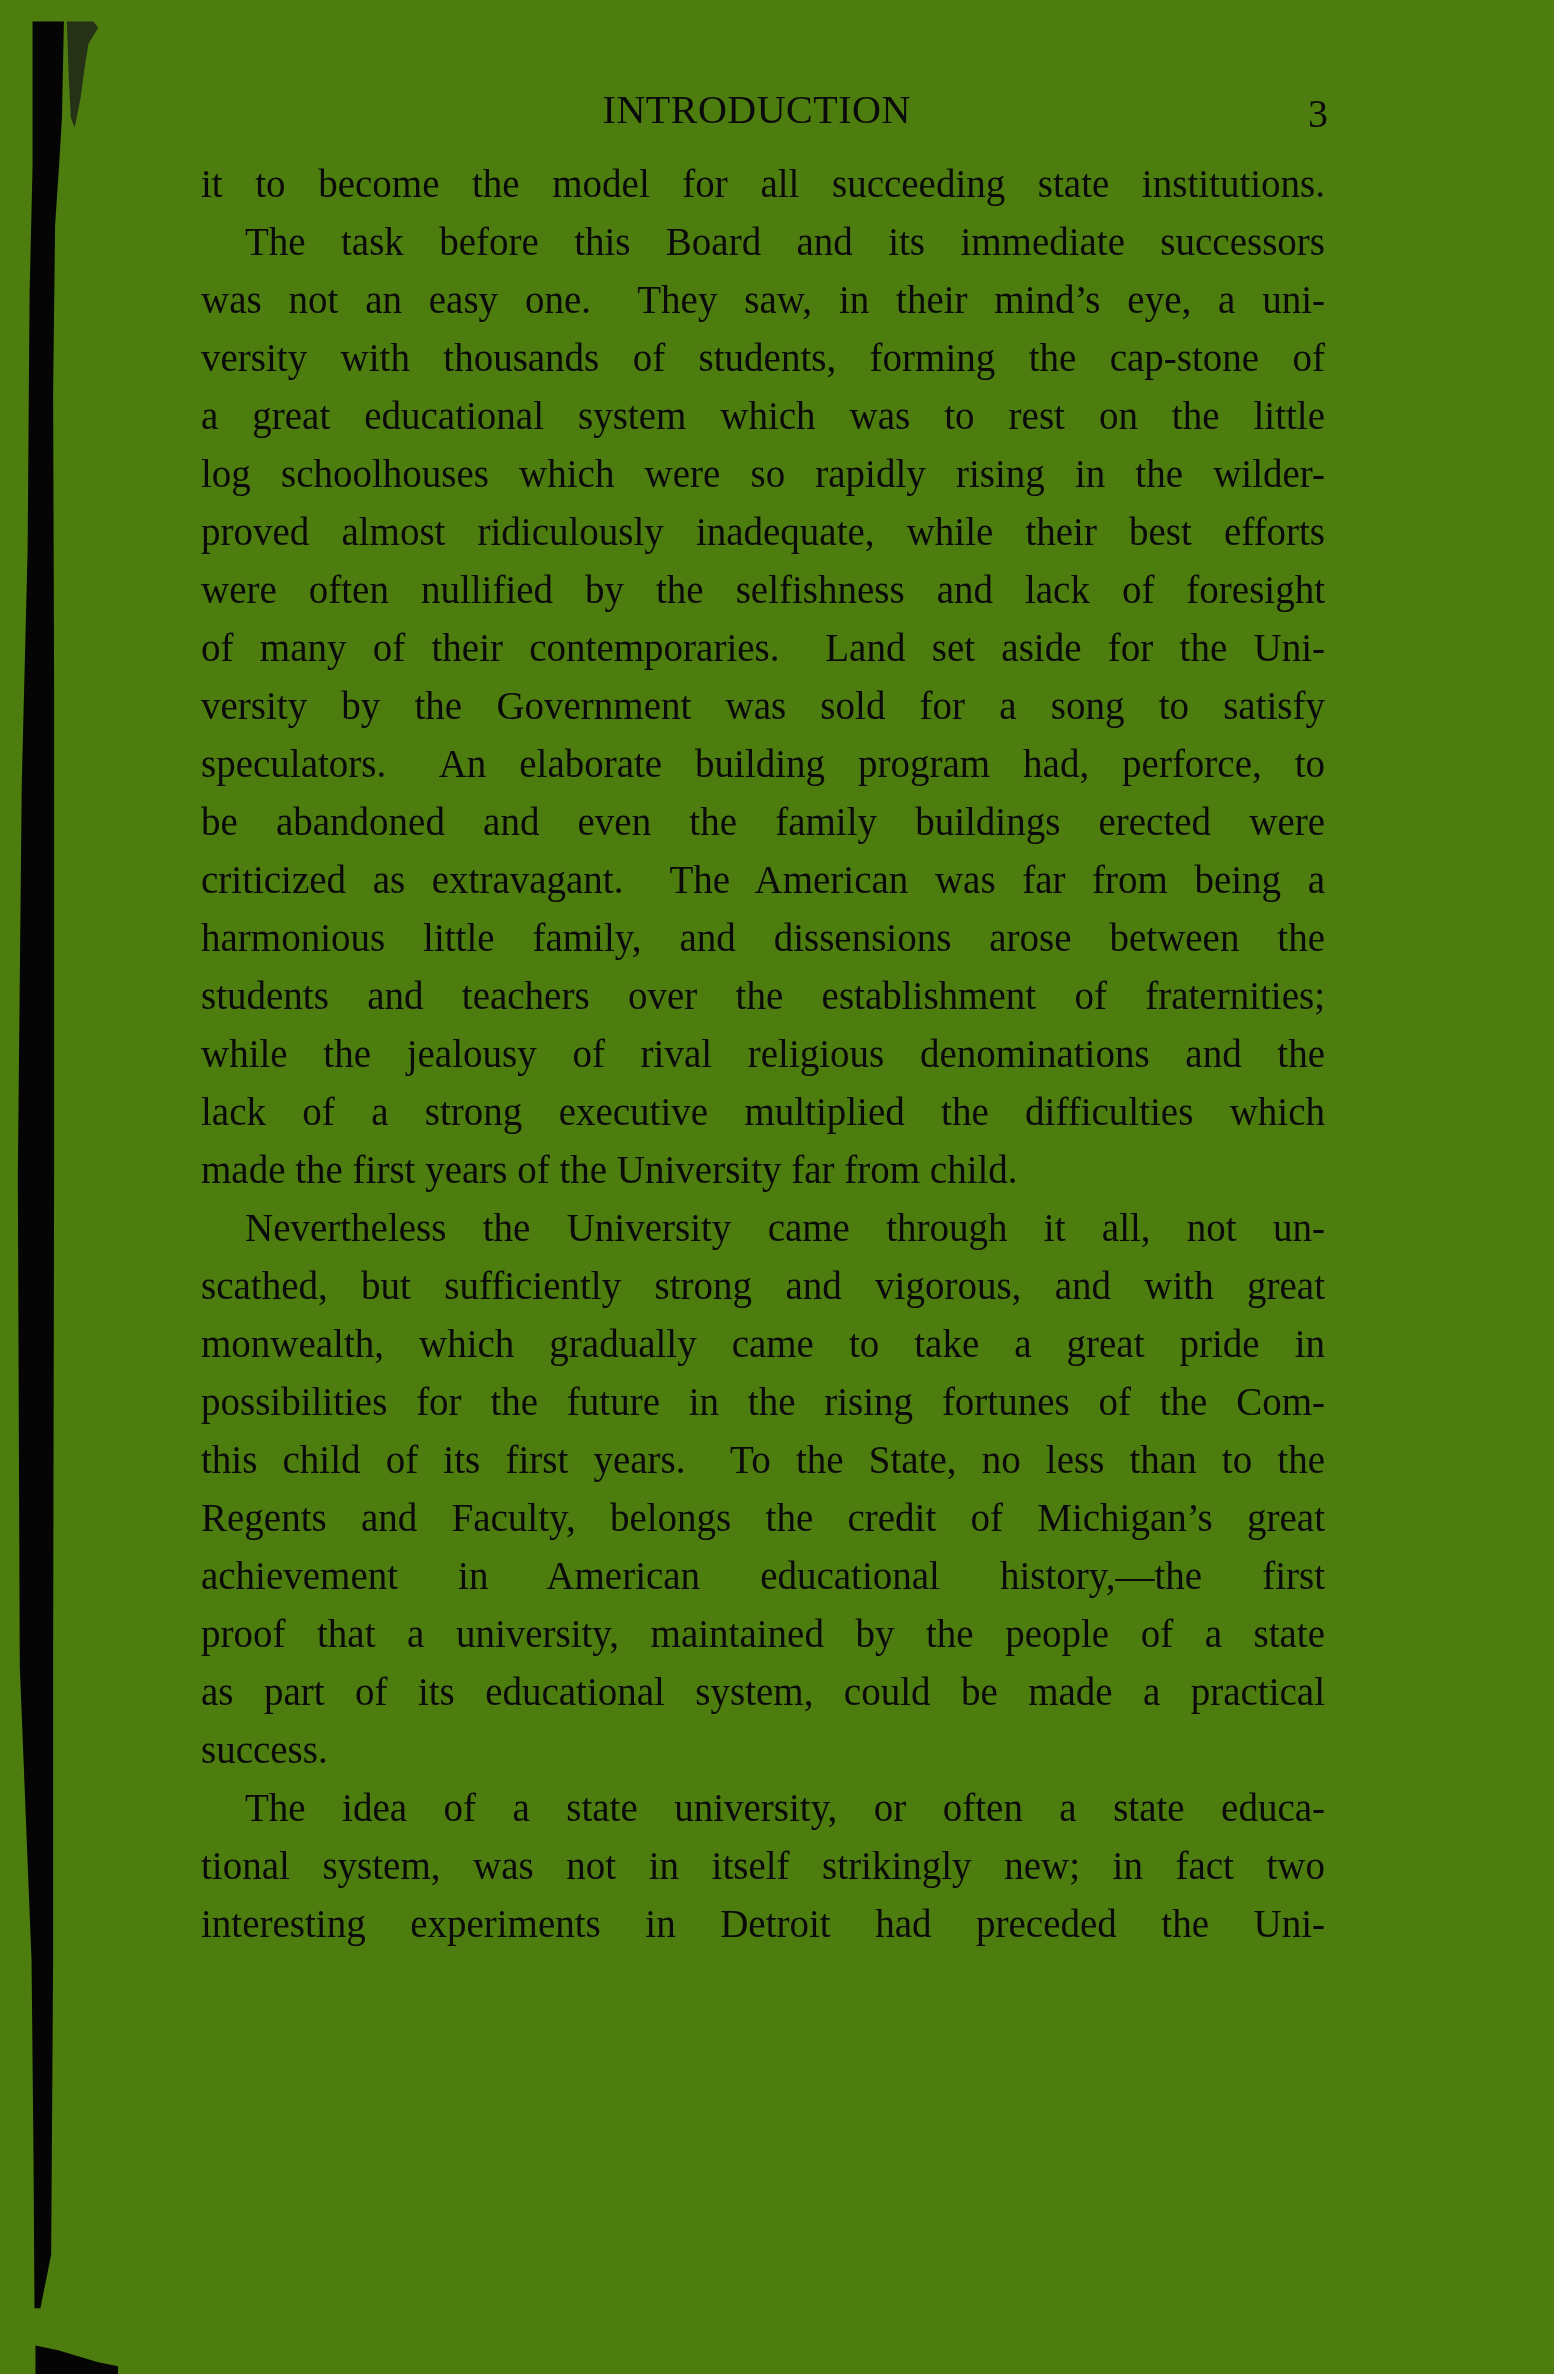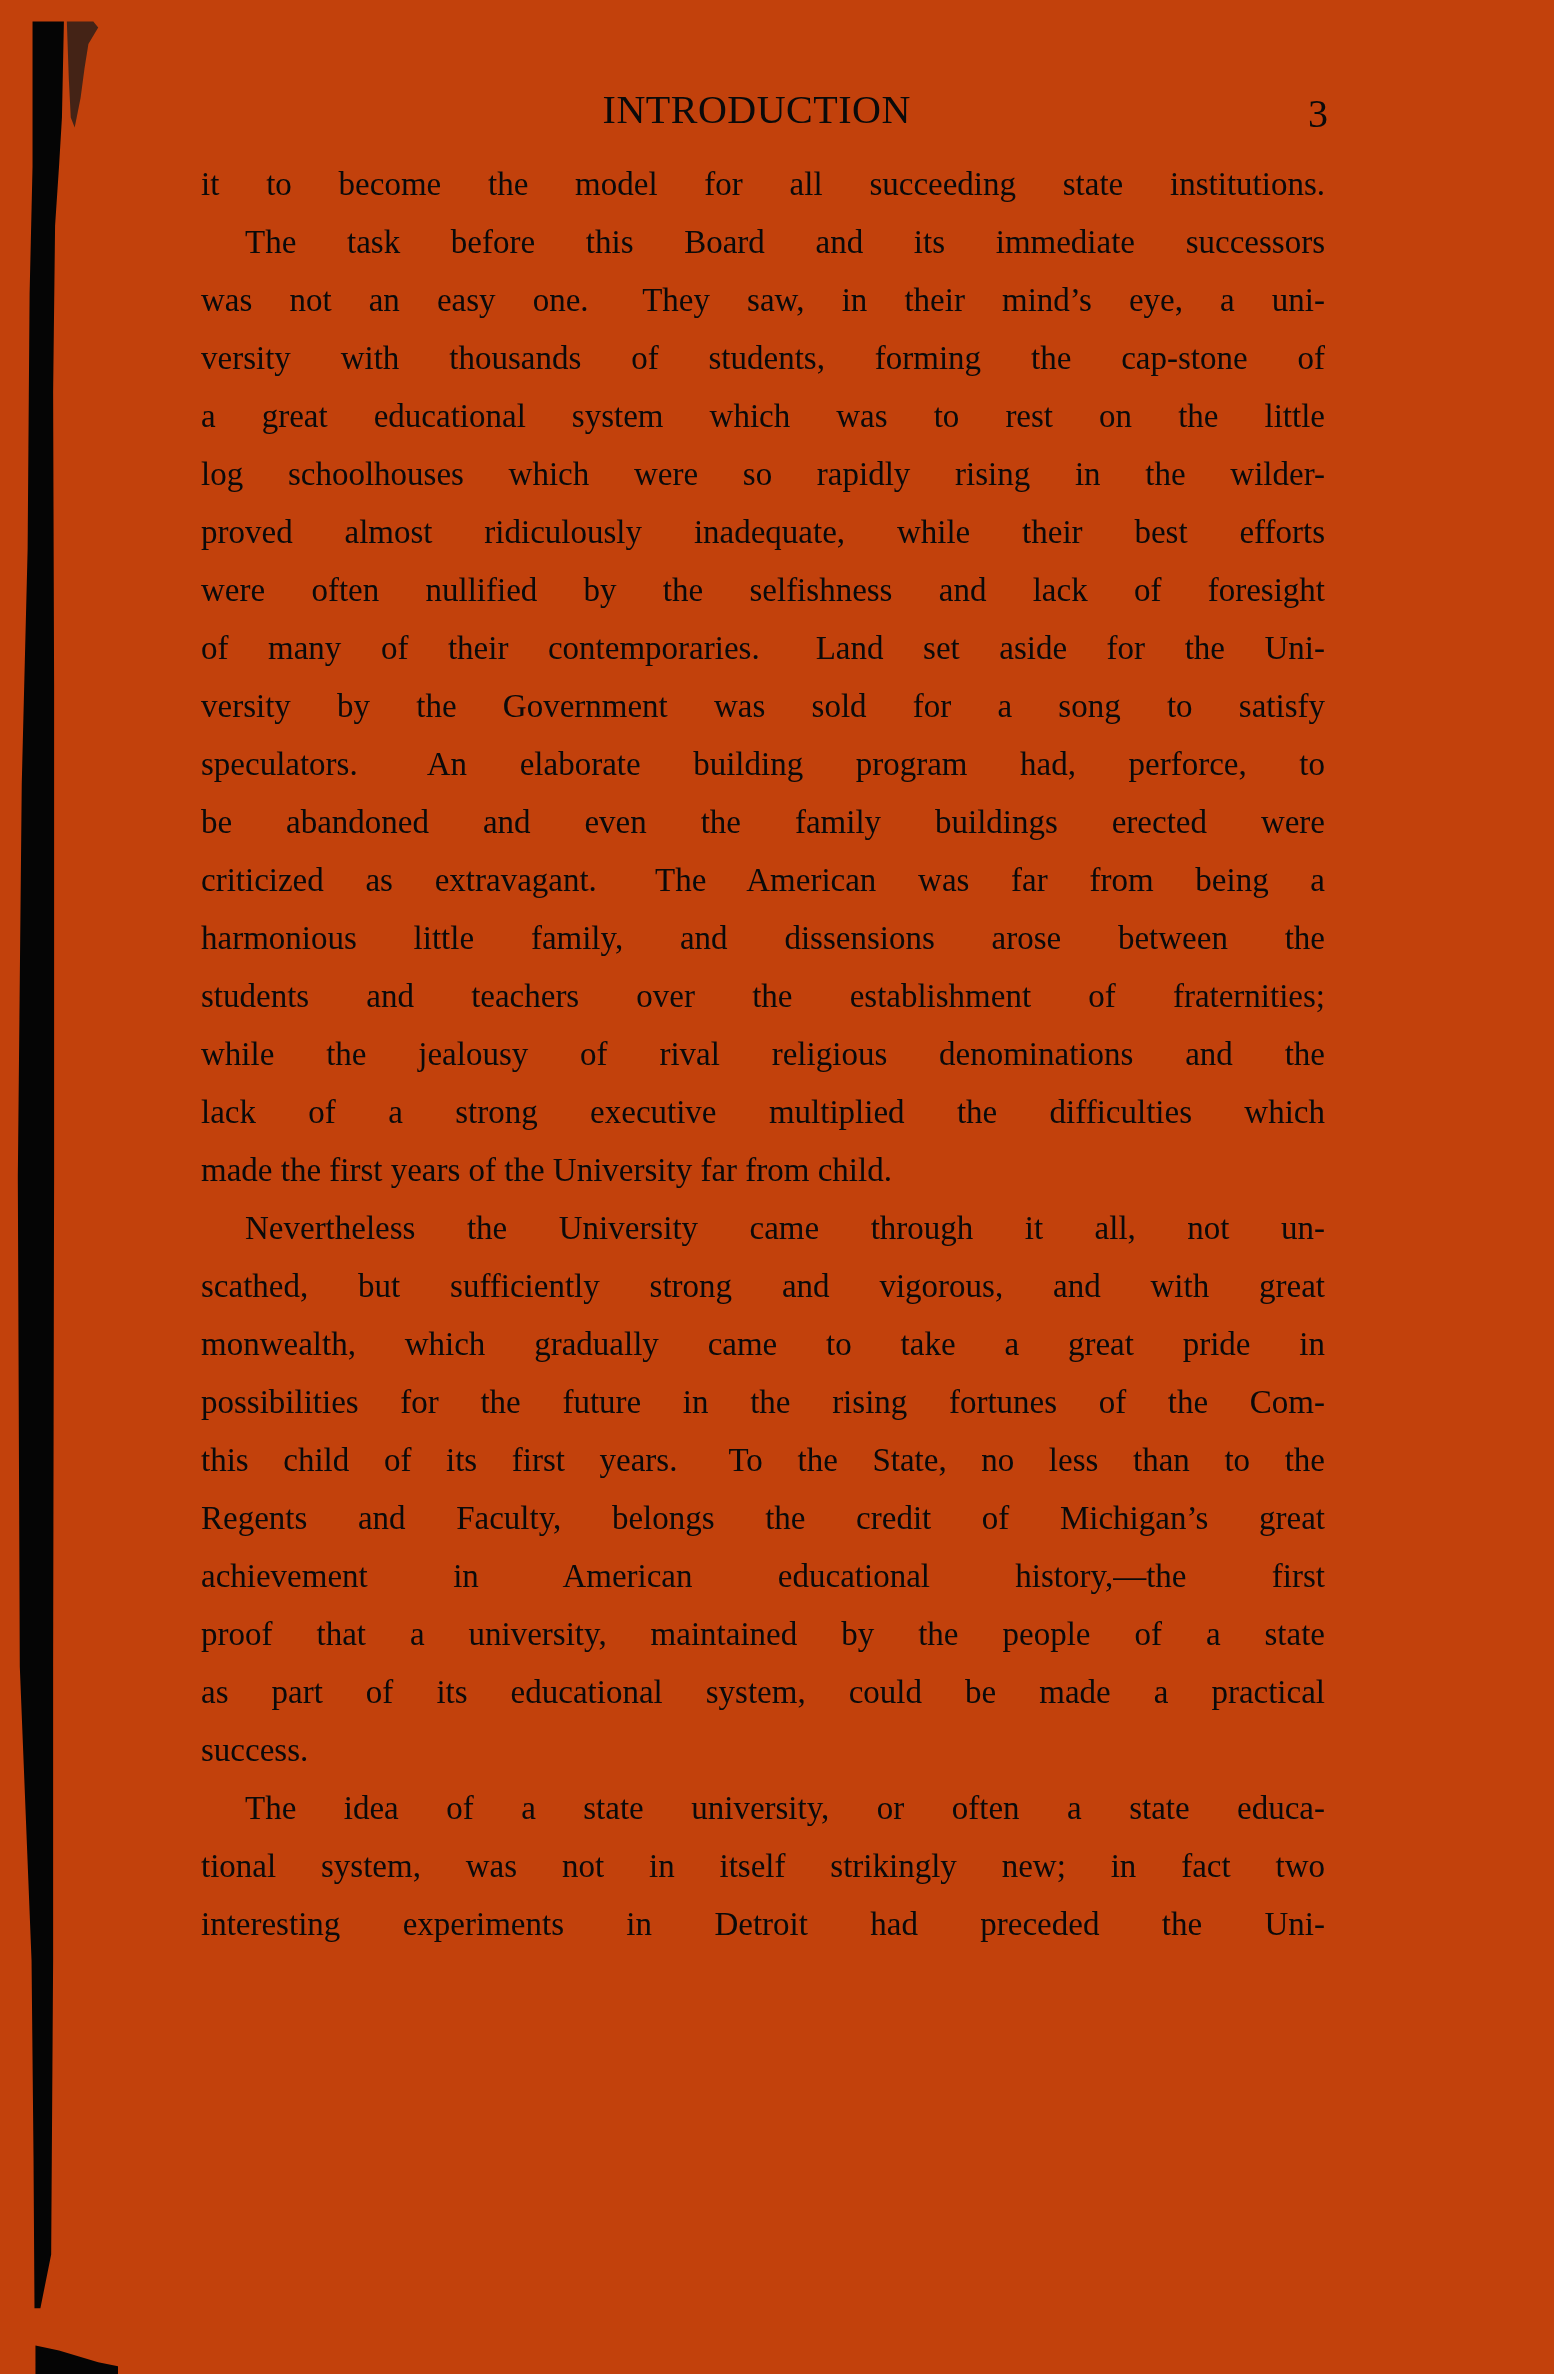--- a/index.html
+++ b/index.html
@@ -12,21 +12,21 @@
     height: 2375px;
     position: relative;
     overflow: hidden;
     font-family: "Liberation Serif", "DejaVu Serif", serif;
     color: #0a0a0a;
   }
   .page {
     position: absolute;
     left: 0; top: 0;
     width: 1555px; height: 2375px;
-    background: #c2410c;
+    background: #4d7c0f;
   }
   
   .binding-edge {
     position: absolute;
     left: 0; top: 0;
     width: 118px; height: 2375px;
   }
   .running-head {
     position: absolute;
     top: 80px;
@@ -55,21 +55,21 @@
   .body-text {
     position: absolute;
     left: 201px;
     top: 155px;
     width: 1124px;
   }
   .line {
     display: block;
     height: 58px;
     line-height: 58px;
-    font-size: 33px;
+    font-size: 39px;
     text-align: justify;
     text-align-last: justify;
     white-space: nowrap;
     overflow: visible;
   }
   .line.indent { padding-left: 44px; }
   .line.last { text-align-last: left; }
   .line-inner {
     display: block;
     text-align: justify;

